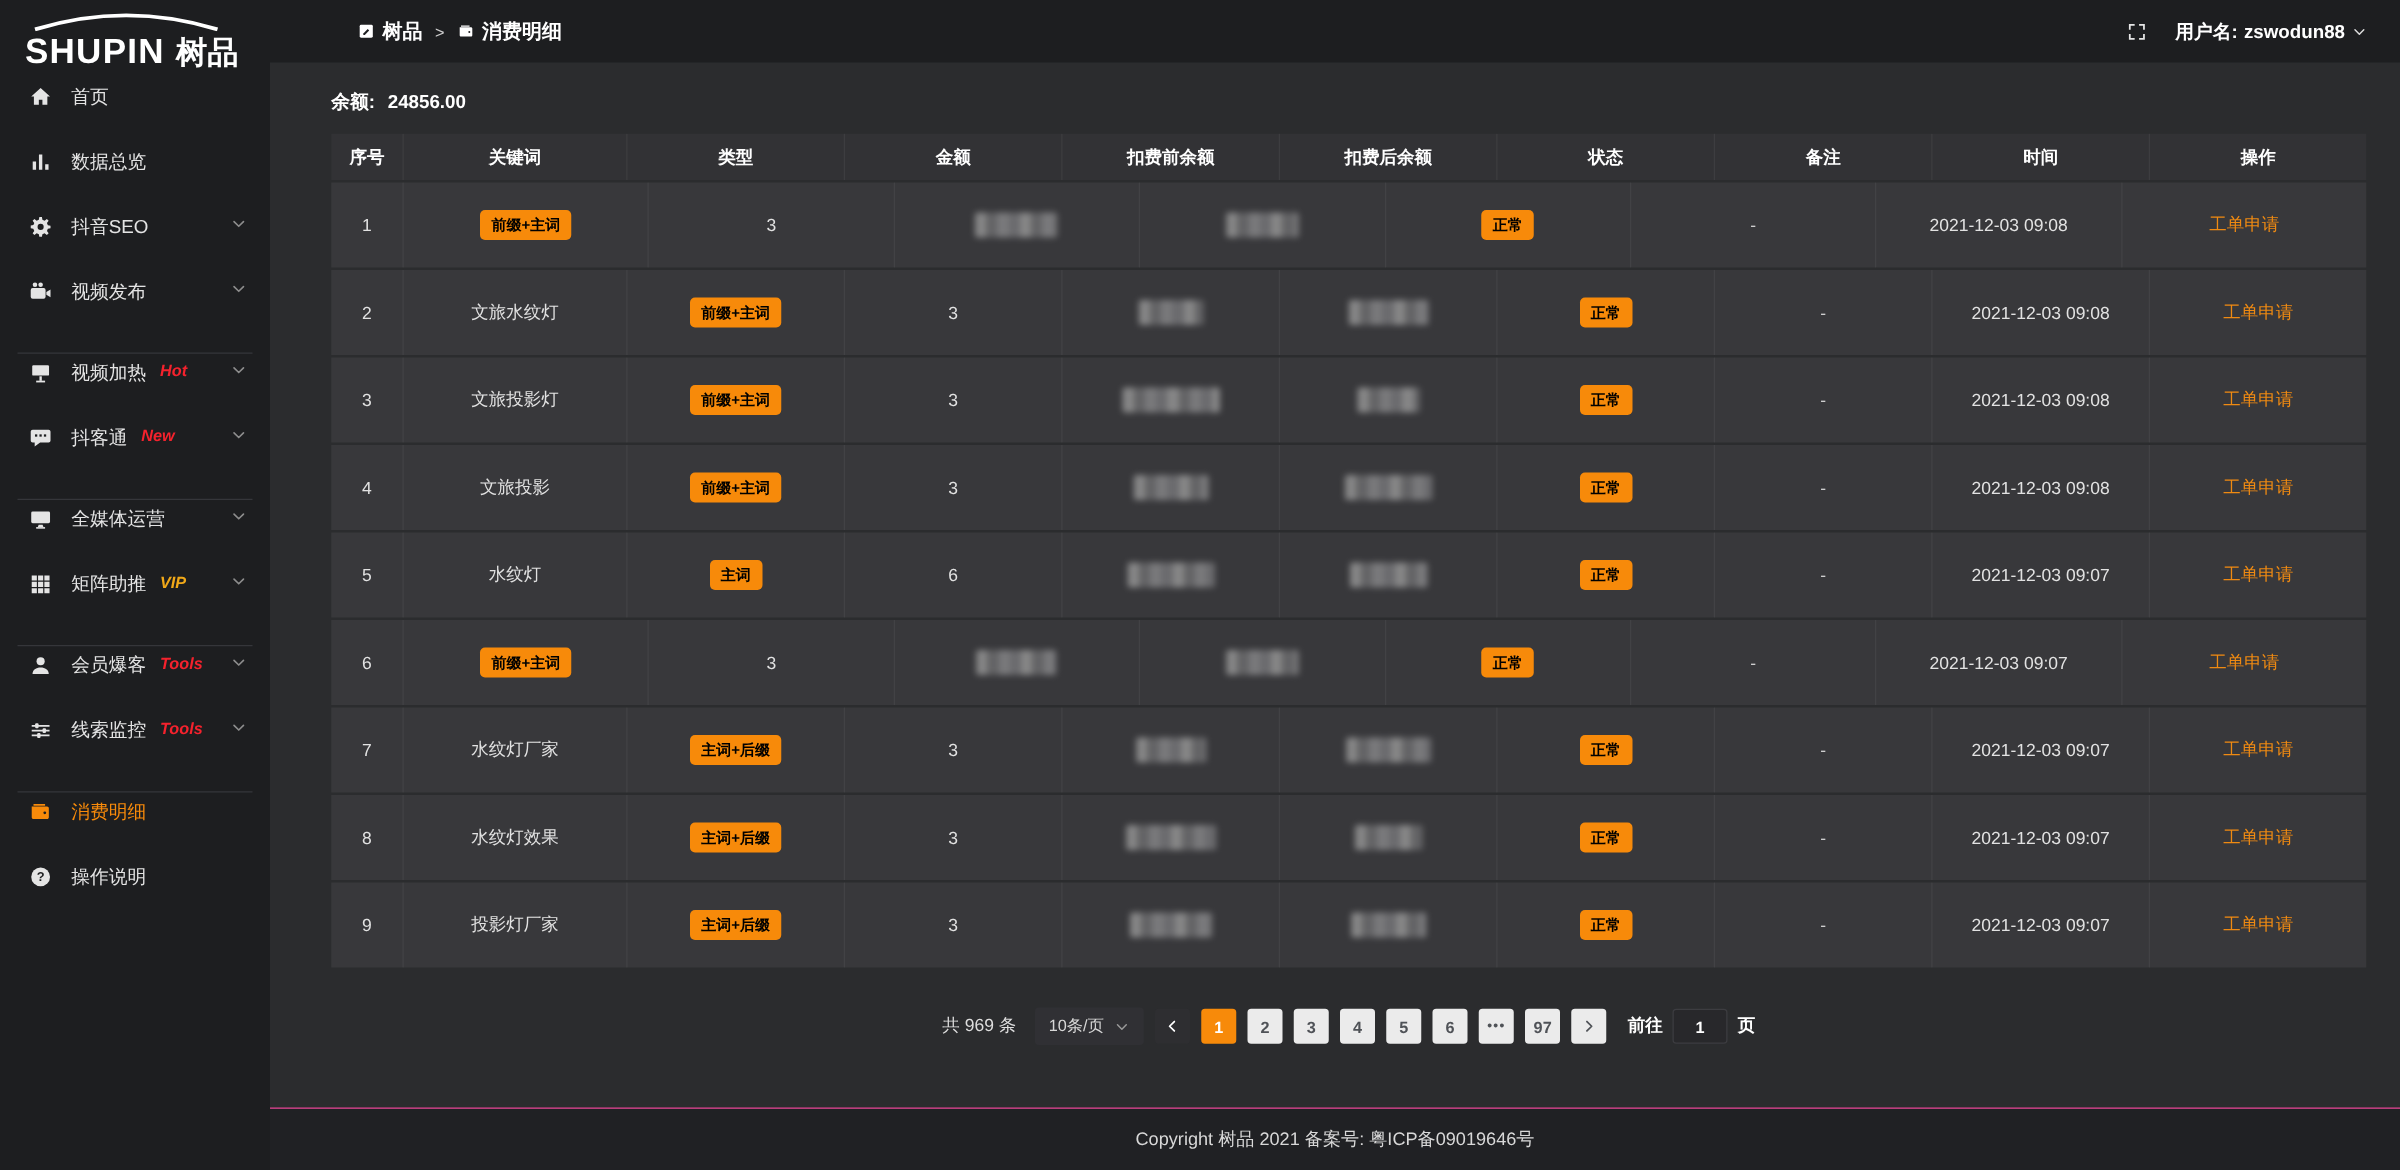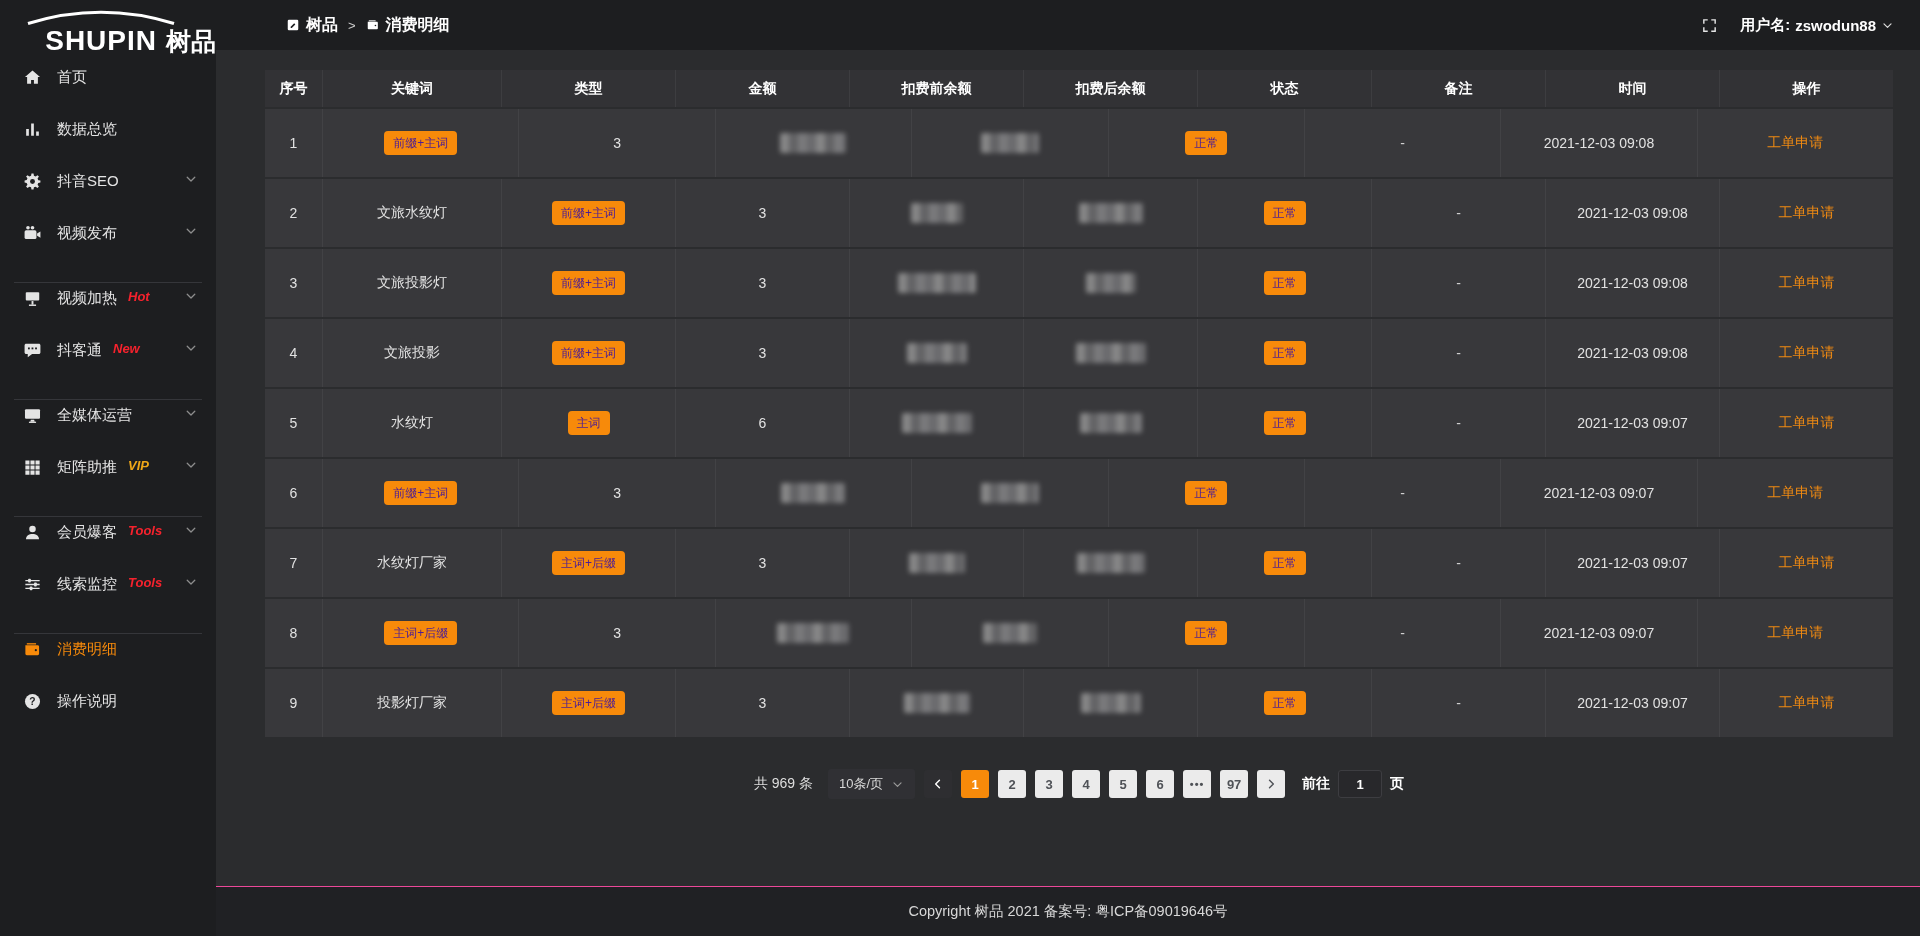--- a/index.html
+++ b/index.html
@@ -5,21 +5,21 @@
   * { margin:0; padding:0; box-sizing:border-box; }
   html,body { width:1920px; height:936px; overflow:hidden; }
   body {
     font-family:"Liberation Sans","DejaVu Sans",sans-serif;
     background:#2b2c2e; color:#e8e8e8; display:flex;
   }
   
   aside.sidebar { width:216px; min-width:216px; background:#1d1e20; height:100%; display:flex; flex-direction:column; }
   .logo { padding:10px 0 4px 20px; }
   .logo .arc { display:block; margin-left:2px; }
-  .logo-row { display:flex; align-items:baseline; color:#fff;justify-content:flex-end; }
+  .logo-row { display:flex; align-items:baseline; color:#fff; }
   .logo-en { font-size:28px; font-weight:800; letter-spacing:1px; }
   .logo-cn { font-size:25px; font-weight:800; margin-left:9px; }
   nav.snav { flex:1; padding-top:6px; }
   .sitem { height:52px; display:flex; align-items:flex-start; padding:0 18px 0 23px; font-size:15px; color:#e4e4e4; cursor:pointer; }
   .sitem .ic { width:19px; height:19px; margin-right:15px; display:flex; align-items:center; justify-content:center; }
   .sitem .tag { margin-left:11px; font-style:italic; font-weight:bold; font-size:13px; }
   .sitem .chev { margin-left:auto; color:#8d8d8d; display:flex; }
   .sitem.active { color:#f78a0a; }
   .sdivider { border-top:1px solid #35363a; margin:6px 14px; }
   
@@ -39,21 +39,21 @@
   
   .tbl { width:100%; }
   .trow { display:flex; align-items:stretch; }
   .thead { height:37px; background:#323235; font-weight:bold; font-size:14px; color:#fff; }
   .tr { height:68px; background:#38383b; margin-top:2px; font-size:14px; color:#e2e2e2; }
   .td, .th { display:flex; align-items:center; justify-content:center; text-align:center; }
   .td + .td, .th + .th { border-left:1px solid rgba(255,255,255,0.055); }
   .c-idx { width:57px; }
   .c-kw  { width:179px; }
   .c     { flex:1; }
-  .badge { display:inline-block; background:#f78a0a; color:#4c1d95; font-size:12px; line-height:1; padding:6px 9px; border-radius:4px; font-weight:normal; }
+  .badge { display:inline-block; background:#f78a0a; color:#000000; font-size:12px; line-height:1; padding:6px 9px; border-radius:4px; font-weight:bold; }
   .blur-block { height:20px; border-radius:2px; filter:blur(2.5px); opacity:.8;
     background:repeating-linear-gradient(90deg,#9a9a9a 0 9px,#6e6e70 9px 18px,#8a8a8c 18px 27px,#77777a 27px 36px); }
   .remark { color:#cfcfcf; }
   .action-link { color:#ef8a12; cursor:pointer; }
   
   .pagebar { display:flex; align-items:center; justify-content:center; gap:9px; margin-top:32px; font-size:14px; color:#dedede; }
   .ptotal { margin-right:6px; }
   .psize { background:#303034; border-radius:3px; height:30px; padding:0 11px; display:flex; align-items:center; gap:8px; font-size:13px; color:#d8d8d8; cursor:pointer; }
   .psize .chev { display:flex; color:#9a9a9a; }
   .pbtn { min-width:28px; height:28px; padding:0 5px; border-radius:3px; background:#ebebeb; color:#4f5257; display:flex; align-items:center; justify-content:center; font-size:13px; font-weight:bold; cursor:pointer; }
@@ -284,20 +284,24 @@
         <span class="chev" id="user-chev">
             <svg viewBox="0 0 24 24" width="13" height="13" fill="currentColor">
               <path d="M5.5 9l6.5 6.5L18.5 9" fill="none" stroke="currentColor" stroke-width="2.2" stroke-linecap="round" stroke-linejoin="round"></path>
             </svg>
           </span>
       </div>
     </div>
   </header>
 
   <main class="content">
+    <div class="balance-row">
+      <span>余额:</span>
+      <span class="val">24856.00</span>
+    </div>
 
     <div class="tbl">
       <div class="trow thead" id="thead">
           <div class="th c-idx">序号</div>
           <div class="th c-kw">关键词</div>
           <div class="th c">类型</div>
           <div class="th c">金额</div>
           <div class="th c">扣费前余额</div>
           <div class="th c">扣费后余额</div>
           <div class="th c">状态</div>
@@ -453,20 +457,21 @@
               <span class="badge">正常</span>
             </div>
     <div class="td c remark">-</div>
     <div class="td c">2021-12-03 09:07</div>
     <div class="td c">
               <span class="action-link">工单申请</span>
             </div>
           </div>
           <div class="trow tr">
             <div class="td c-idx">8</div>
+    <div class="td c-kw">水纹灯效果</div>
     <div class="td c">
               <span class="badge">主词+后缀</span>
             </div>
     <div class="td c">3</div>
     <div class="td c">
               <span class="blur-block" style="width:72px"></span>
             </div>
     <div class="td c">
               <span class="blur-block" style="width:54px"></span>
             </div>

